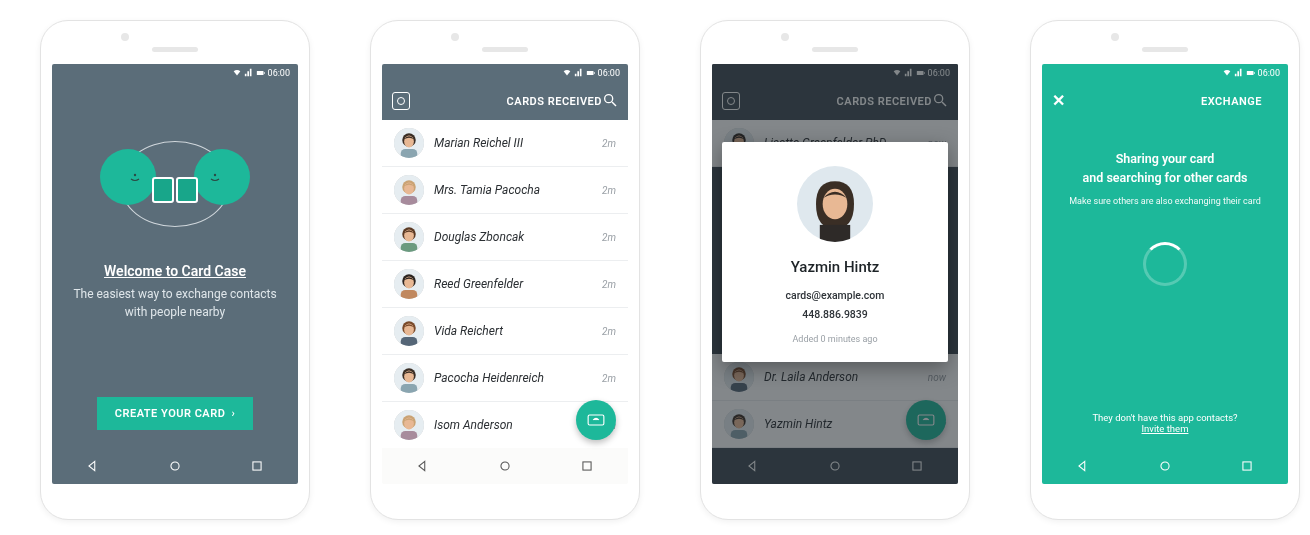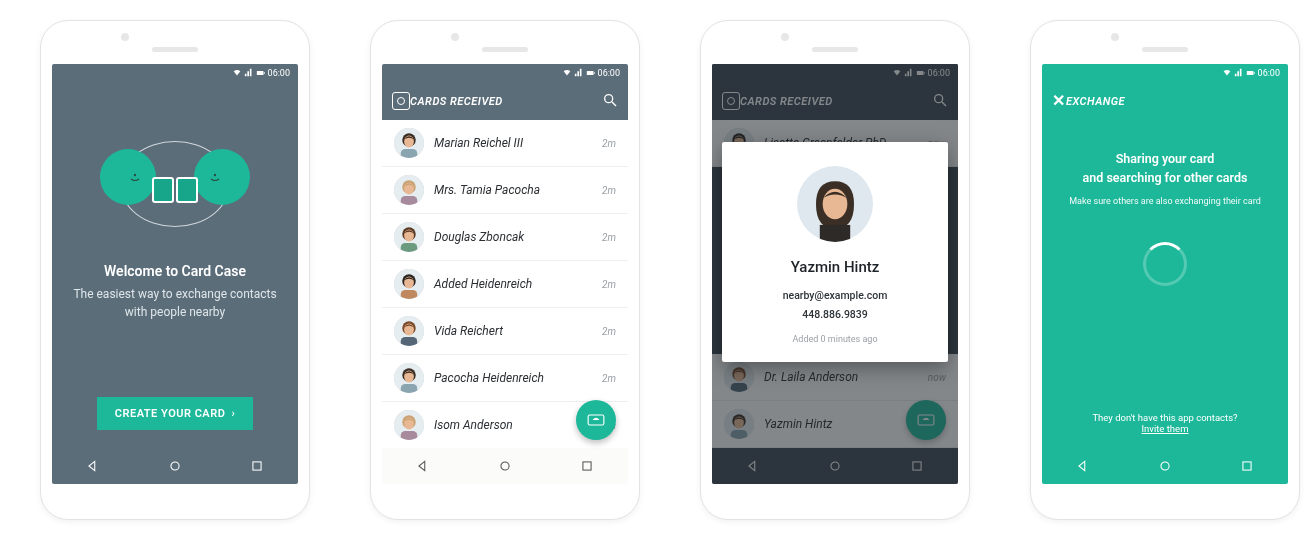--- a/index.html
+++ b/index.html
@@ -34,29 +34,29 @@
   .s1{background:var(--slate);color:#fff;}
   .s1 .hero{flex:1;display:flex;flex-direction:column;align-items:center;justify-content:center;padding:0 20px;}
   .orbit{position:relative;width:150px;height:110px;margin-bottom:10px;}
   .bubble{width:56px;height:56px;border-radius:50%;background:var(--teal);position:absolute;top:18px;display:flex;align-items:center;justify-content:center;}
   .bubble.left{left:0;} .bubble.right{right:0;}
   .face-l{width:30px;height:12px;} .face-r{width:30px;height:12px;}
   .card-chip{position:absolute;top:46px;width:22px;height:26px;border-radius:3px;background:var(--teal-dark);border:2px solid #fff;}
   .card-chip.l{left:52px;} .card-chip.r{right:52px;}
   .arc{position:absolute;border:1.4px solid #cfd6db;border-radius:50%;width:110px;height:86px;left:20px;top:10px;}
   .arc::after{content:"";position:absolute;width:0;height:0;}
-  .s1 h2{font-size:14px;font-weight:600;margin:12px 0 6px;}
+  .s1 h2{font-size:14px;font-weight:600;margin:12px 0 6px;text-decoration:underline;}
   .s1 p{font-size:12px;text-align:center;line-height:1.5;margin:0;color:#dfe6ea;}
   .cta{margin:28px auto 18px;background:var(--teal);color:#fff;border:none;font-size:11px;font-weight:600;letter-spacing:.5px;padding:10px 18px;display:flex;align-items:flex-start;gap:6px;cursor:pointer;}
   .cta .chev{font-size:11px;}
 
   
   .s2{background:var(--bg);}
   .appbar{height:38px;background:var(--slate);color:#fff;display:flex;align-items:center;justify-content:space-between;padding:0 10px;font-size:11px;font-weight:600;letter-spacing:.5px;}
-  .appbar .title{flex:1;text-align:left;font-style:italic;}
+  .appbar .title{flex:1;text-align:right;}
   .logo-ic{width:18px;height:18px;border:1.6px solid #fff;border-radius:3px;display:flex;align-items:center;justify-content:center;}
   .logo-ic::after{content:"";width:6px;height:6px;border:1.4px solid #fff;border-radius:50%;}
   .search-ic svg{width:16px;height:16px;stroke:#fff;fill:none;stroke-width:2;}
   .list{flex:1;overflow:hidden;}
   .row{display:flex;align-items:center;gap:10px;padding:8px 12px;border-bottom:1px solid #eceef0;background:#fff;font-style:italic;}
   .av{width:30px;height:30px;border-radius:50%;flex-shrink:0;background:#ccc;overflow:hidden;}
   .av svg{width:100%;height:100%;}
   .nm{flex:1;font-size:12px;color:var(--text);}
   .ts{font-size:10px;color:var(--muted);}
   .fab{position:absolute;right:12px;bottom:44px;width:40px;height:40px;border-radius:50%;background:var(--teal);display:flex;align-items:center;justify-content:center;box-shadow:0 3px 6px rgba(0,0,0,.25);}
@@ -211,21 +211,21 @@
     <div class="ts">2m</div>
           </div>
           <div class="row">
             <div class="av"><svg viewBox="0 0 40 40">
                 <rect width="40" height="40" fill="#e6edf1"></rect>
    <circle cx="20" cy="16" r="9" fill="#2b2420"></circle>
    <ellipse cx="20" cy="18" rx="6.5" ry="8" fill="#e8b894"></ellipse>
    <path d="M13 15 q7 -8 14 0 q-4 -2 -7 -2 q-3 0 -7 2" fill="#2b2420"></path>
    <rect x="9" y="28" width="22" height="14" rx="6" fill="#c0885f"></rect>
               </svg></div>
-    <div class="nm">Added Heidenreich</div>
+    <div class="nm">Reed Greenfelder</div>
     <div class="ts">2m</div>
           </div>
           <div class="row">
             <div class="av"><svg viewBox="0 0 40 40">
                 <rect width="40" height="40" fill="#e6edf1"></rect>
    <circle cx="20" cy="16" r="9" fill="#7a4a2a"></circle>
    <ellipse cx="20" cy="18" rx="6.5" ry="8" fill="#e8b894"></ellipse>
    <path d="M13 15 q7 -8 14 0 q-4 -2 -7 -2 q-3 0 -7 2" fill="#7a4a2a"></path>
    <rect x="9" y="28" width="22" height="14" rx="6" fill="#567"></rect>
               </svg></div>
@@ -350,21 +350,21 @@
       <div class="big-av">
         <svg viewBox="0 0 80 80">
               <rect class="bg-out" width="80" height="80"></rect>
               <path class="hair-dk" d="M20 40 q0 -24 20 -24 q20 0 20 24 q0 26 -20 26 q-20 0 -20 -26"></path>
               <ellipse class="skin" cx="40" cy="40" rx="13" ry="16"></ellipse>
               <path class="hair-dk" d="M27 34 q13 -14 26 0 q-6 -4 -13 -4 q-7 0 -13 4"></path>
               <rect fill="#2e2a28" x="24" y="62" width="32" height="18"></rect>
             </svg>
       </div>
       <h3>Yazmin Hintz</h3>
-      <div class="line">nearby@example.com</div>
+      <div class="line">cards@example.com</div>
       <div class="line">448.886.9839</div>
       <div class="added">Added 0 minutes ago</div>
     </div>
     <div class="navbar">
       <svg viewBox="0 0 24 24">
             <path d="M15 4 L5 12 L15 20 Z"></path>
           </svg>
       <svg viewBox="0 0 24 24">
             <circle cx="12" cy="12" r="7"></circle>
           </svg>

